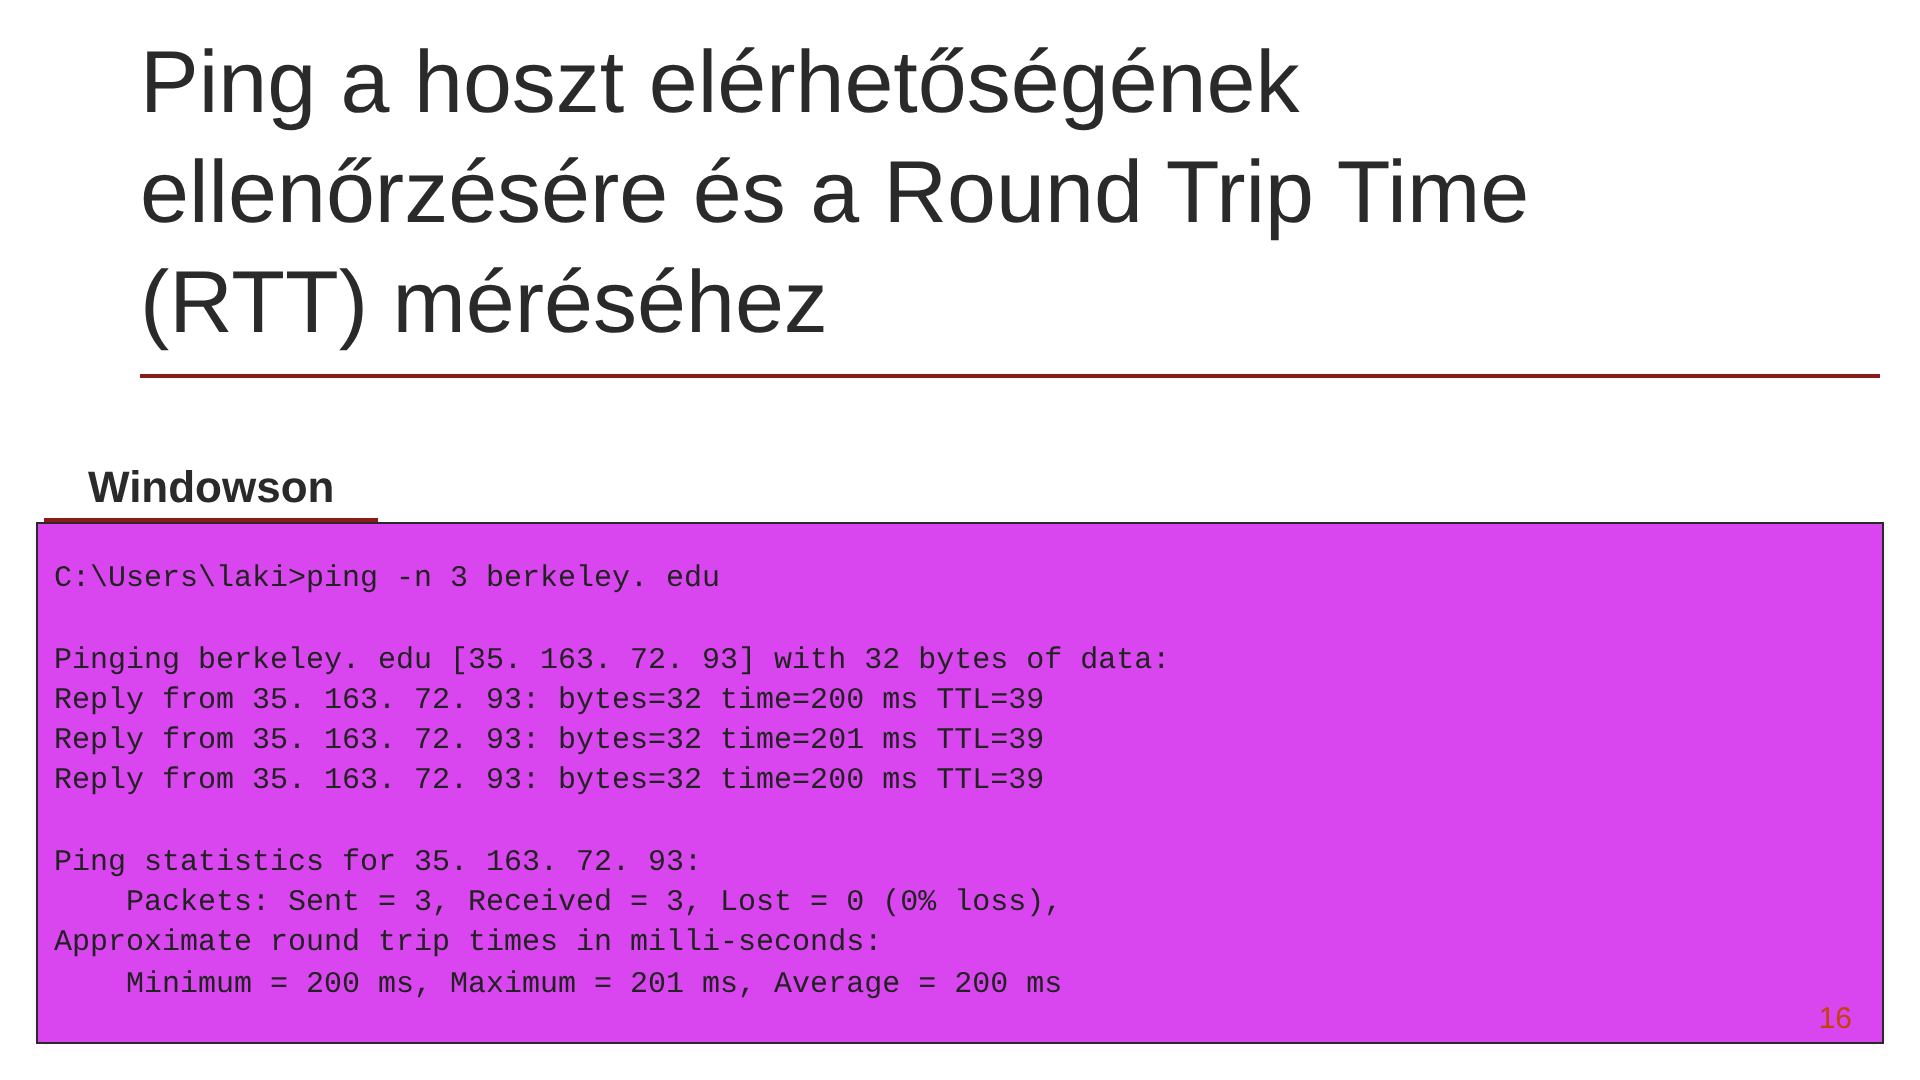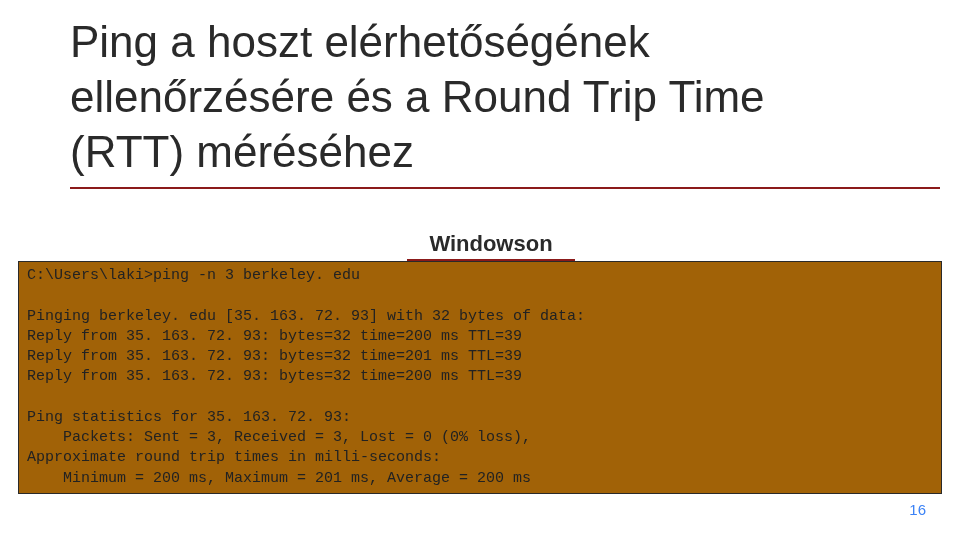--- a/index.html
+++ b/index.html
@@ -32,42 +32,42 @@
       font-weight: 700;
       color: #2a2a2a;
       padding: 36px 22px 2px 22px;
       border-bottom: 2px solid #8b1a1a;
       display: inline-block;
       margin-left: 0;
     }
     .terminal-box {
       margin: 0 18px 0 18px;
       border: 1.5px solid #2a2a2a;
-      background: #a16207;
-      padding: 4px 8px;
+      background: #d946ef;
+      padding: 18px 8px;
       font-family: "Courier New", Courier, monospace;
       font-size: 15px;
       line-height: 1.35;
       white-space: pre;
       color: #222;
     }
     .page-number {
       position: absolute;
       bottom: 22px;
       right: 34px;
       font-size: 15px;
-      color: #3b82f6;
+      color: #c2410c;
     }
   </style>
 </head>
 <body>
 
 <h1 class="title">Ping a hoszt elérhetőségének ellenőrzésére és a Round Trip Time (RTT) méréséhez</h1>
 
-<div style="margin-top:6px;text-align:center;">
+<div style="margin-top:6px;">
   <div class="section-label" style="margin-left:22px;">Windowson</div>
 </div>
 
 <div class="terminal-box"><span>C:\Users\laki&gt;ping -n 3 berkeley. edu</span>
 <span></span>
 <span>Pinging berkeley. edu [35. 163. 72. 93] with 32 bytes of data:</span>
 <span>Reply from 35. 163. 72. 93: bytes=32 time=200 ms TTL=39</span>
 <span>Reply from 35. 163. 72. 93: bytes=32 time=201 ms TTL=39</span>
 <span>Reply from 35. 163. 72. 93: bytes=32 time=200 ms TTL=39</span>
 <span></span>

